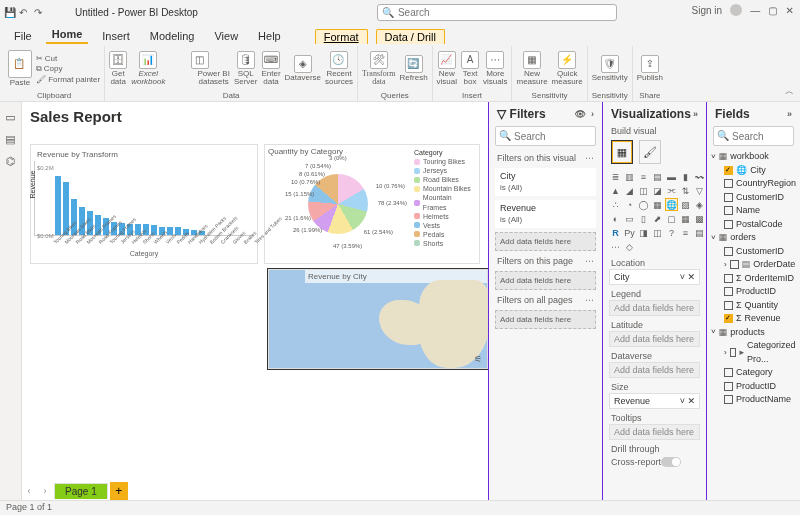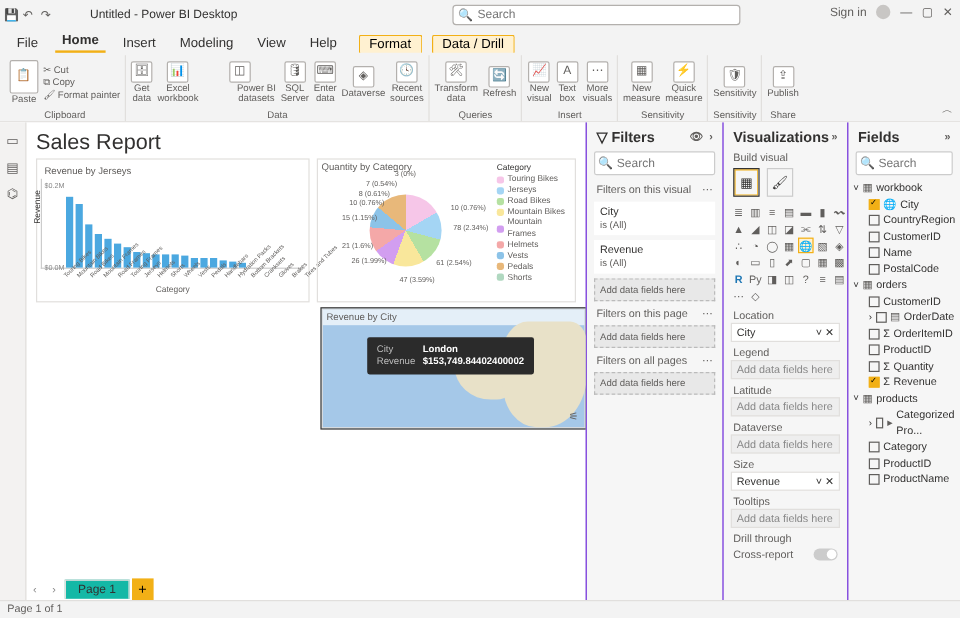--- a/index.html
+++ b/index.html
@@ -35,24 +35,24 @@
   .r-mini div{display:flex; gap:2px; align-items:center;}
 
   .collapse-btn { position:absolute; right:6px; top:85px; font-size:9px; color:#605e5c; cursor:pointer;}
 
   
   .main { display:flex; height: calc(515px - 24px - 20px - 58px - 15px); background:#fff; }
   .nav-col { width:22px; background:#f3f2f1; border-right:1px solid #e1dfdd; display:flex; flex-direction:column; gap:8px; padding-top:8px; align-items:center; }
   .nav-ico{ width:14px; height:14px; display:flex; align-items:center; justify-content:center; font-size:11px; color:#605e5c; cursor:pointer;}
 
   .canvas { flex:1; padding:6px 8px; position:relative; overflow:hidden; }
-  .report-title { font-size:18px; font-weight:400; margin-bottom:3px;}
+  .report-title { font-size:15px; font-weight:700; margin-bottom:19px;}
   .row1{display:flex; gap:6px;}
   .viz { border:1px solid #e1dfdd; font-size:8px; position:relative; }
-  .viz.sel{ outline:1px solid #333; }
+  .viz.sel{ outline:1px solid #333;padding-left:36px; }
   .viz .v-title{font-size:8px; padding:2px 3px; color:#605e5c;}
   .bar-chart{width:232px; height:120px; padding:3px;}
   .bars{display:flex; align-items:flex-end; height:75px; gap:2px; padding:2px 2px 0 20px; border-left:1px solid #ccc; border-bottom:1px solid #ccc;}
   .bar{width:6px; background:#4ba8e0;}
   .ylabel{position:absolute; left:1px; top:50px; transform:rotate(-90deg); transform-origin:left; font-size:7px;}
   .xlabel{text-align:center; font-size:7px; color:#605e5c; margin-top:14px;}
   .bar-cats-row{position:absolute; bottom:17px; left:21px; right:3px; display:flex; justify-content:space-between; font-size:5px; color:#605e5c;}
   .bar-cats-row span{transform:rotate(-45deg); transform-origin:top right; white-space:nowrap; width:1px;}
   .ytick{position:absolute; left:6px; font-size:6px; color:#888;}
 
@@ -107,21 +107,21 @@
   .cb{width:9px;height:9px;border:1px solid #605e5c;display:inline-block;}
   .cb.checked{background:#f2b016;border-color:#f2b016;position:relative;}
   .cb.checked::after{content:"✓";position:absolute;font-size:7px;color:#000;left:0px;top:-2px;}
   .caret{font-size:8px;}
   .tico{font-size:9px; color:#605e5c;}
   .sigma{font-size:9px;}
 
   
   .page-tabs{position:absolute; bottom:15px; left:22px; display:flex; align-items:center; gap:2px; height:18px; }
   .pt-nav{width:14px; text-align:center; color:#888; font-size:9px;}
-  .pt-tab{background:#14b8a6; border:1px solid #e1dfdd; border-bottom:0; padding:2px 10px; font-size:10px;}
+  .pt-tab{background:#84cc16; border:1px solid #e1dfdd; border-bottom:0; padding:2px 10px; font-size:10px;}
   .pt-add{width:18px;height:18px;background:#f2b016;color:#000;display:flex;align-items:center;justify-content:center;font-size:12px;}
   .status{position:absolute;bottom:0;left:0;right:0;height:15px;background:#f3f3f3;border-top:1px solid #e1dfdd;font-size:9px;color:#605e5c;padding:1px 6px;}
 </style>
 </head>
 <body>
 
 <div class="title-bar">
   <div class="left-icons">
     <span class="tb-ico">💾</span>
     <span class="tb-ico">↶</span>
@@ -141,21 +141,21 @@
   </div>
 </div>
 
 <div class="menu">
   <div class="tab file">File</div>
   <div class="tab home">Home</div>
   <div class="tab">Insert</div>
   <div class="tab">Modeling</div>
   <div class="tab">View</div>
   <div class="tab">Help</div>
-  <div class="tab ctx" style="margin-left:4px;">Format</div>
+  <div class="tab ctx" style="margin-left:20px;text-decoration:underline;">Format</div>
   <div class="tab ctx">Data / Drill</div>
 </div>
 
 <div class="ribbon">
   <div class="r-group">
     <div class="items">
       <div class="r-item">
           <div class="r-ico big">📋</div>
           <span>Paste</span>
         </div>
@@ -169,21 +169,21 @@
   </div>
   <div class="r-group">
     <div class="items">
       <div class="r-item">
           <div class="r-ico">🗄</div>
           <span style="white-space:pre;">Get
 data</span>
         </div>
       <div class="r-item">
           <div class="r-ico">📊</div>
-          <span style="white-space:pre;">Excel
+          <span style="white-space:pre;font-style:italic;">Excel
 workbook</span>
         </div>
       <div class="r-item">
           <div class="r-ico">◫</div>
           <span style="white-space:pre;margin-left:28px;">Power BI
 datasets</span>
         </div>
       <div class="r-item">
           <div class="r-ico">🛢</div>
           <span style="white-space:pre;">SQL
@@ -203,21 +203,21 @@
           <span style="white-space:pre;">Recent
 sources</span>
         </div>
     </div>
     <div class="lbl">Data</div>
   </div>
   <div class="r-group">
     <div class="items">
       <div class="r-item">
           <div class="r-ico">🛠</div>
-          <span style="white-space:pre;">Transform
+          <span style="white-space:pre;font-family:Liberation Serif, serif;">Transform
 data</span>
         </div>
       <div class="r-item">
           <div class="r-ico">🔄</div>
           <span>Refresh</span>
         </div>
     </div>
     <div class="lbl">Queries</div>
   </div>
   <div class="r-group">
@@ -281,21 +281,21 @@
     <div class="nav-ico">▭</div>
     <div class="nav-ico">▤</div>
     <div class="nav-ico">⌬</div>
   </div>
 
   <div class="canvas">
     <div class="report-title">Sales Report</div>
     <div class="row1">
 
       <div class="viz bar-chart">
-        <div class="v-title">Revenue by Jerseys</div>
+        <div class="v-title">Revenue by Transform</div>
         <span class="ylabel">Revenue</span>
         <span class="ytick" style="top:20px;">$0.2M</span>
         <span class="ytick" style="top:88px;">$0.0M</span>
         <div class="bars" id="bars">
             <div class="bar" style="height: 58.8px;"></div>
             <div class="bar" style="height: 53.2px;"></div>
             <div class="bar" style="height: 36.4px;"></div>
             <div class="bar" style="height: 28px;"></div>
             <div class="bar" style="height: 23.8px;"></div>
             <div class="bar" style="height: 19.6px;"></div>
@@ -394,24 +394,20 @@
               </div>
             </div>
         </div>
       </div>
     </div>
 
     <div class="viz map sel" style="margin-left:238px;">
       <div class="v-title">Revenue by City</div>
       <div class="land" style="left:110px;top:30px;width:50px;height:45px;border-radius:40% 50% 30% 60%;"></div>
       <div class="land" style="left:150px;top:10px;width:70px;height:88px;border-radius:30% 20% 50% 40%;"></div>
-      <div class="tooltip">
-        <div><span class="lbl">City</span> <b>London</b></div>
-        <div><span class="lbl">Revenue</span> <b>$153,749.84402400002</b></div>
-      </div>
       <span class="funnel-ico">⚟</span>
     </div>
   </div>
 
   <div class="pane filters">
     <div class="pane-head">
         <span>▽ <span>Filters</span></span>
         <span class="icos">
           <span>👁</span>
           <span>›</span>
@@ -504,21 +500,21 @@
     <div class="field-group">Dataverse</div>
     <div class="field-well empty">Add data fields here</div>
     <div class="field-group">Size</div>
     <div class="field-well">
         <span>Revenue</span>
         <span>˅ ✕</span>
       </div>
     <div class="field-group">Tooltips</div>
     <div class="field-well empty">Add data fields here</div>
     <div class="field-group">Drill through</div>
-    <div class="field-group" style="display:flex;justify-content:space-between;align-items:center;">
+    <div class="field-group" style="display:flex;justify-content:flex-start;align-items:center;">
         <span>Cross-report</span>
         <span class="toggle"></span>
       </div>
   </div>
 
   <div class="pane fields-pane">
     <div class="pane-head">
         <span>Fields</span>
         <span class="icos">»</span>
       </div>

